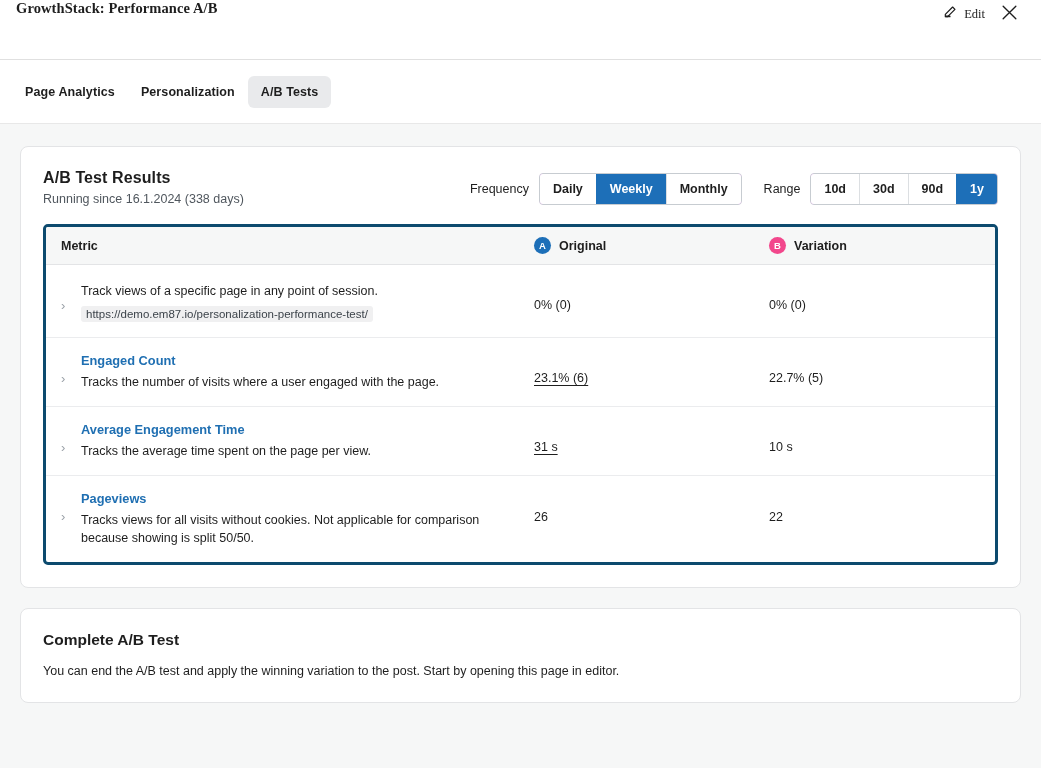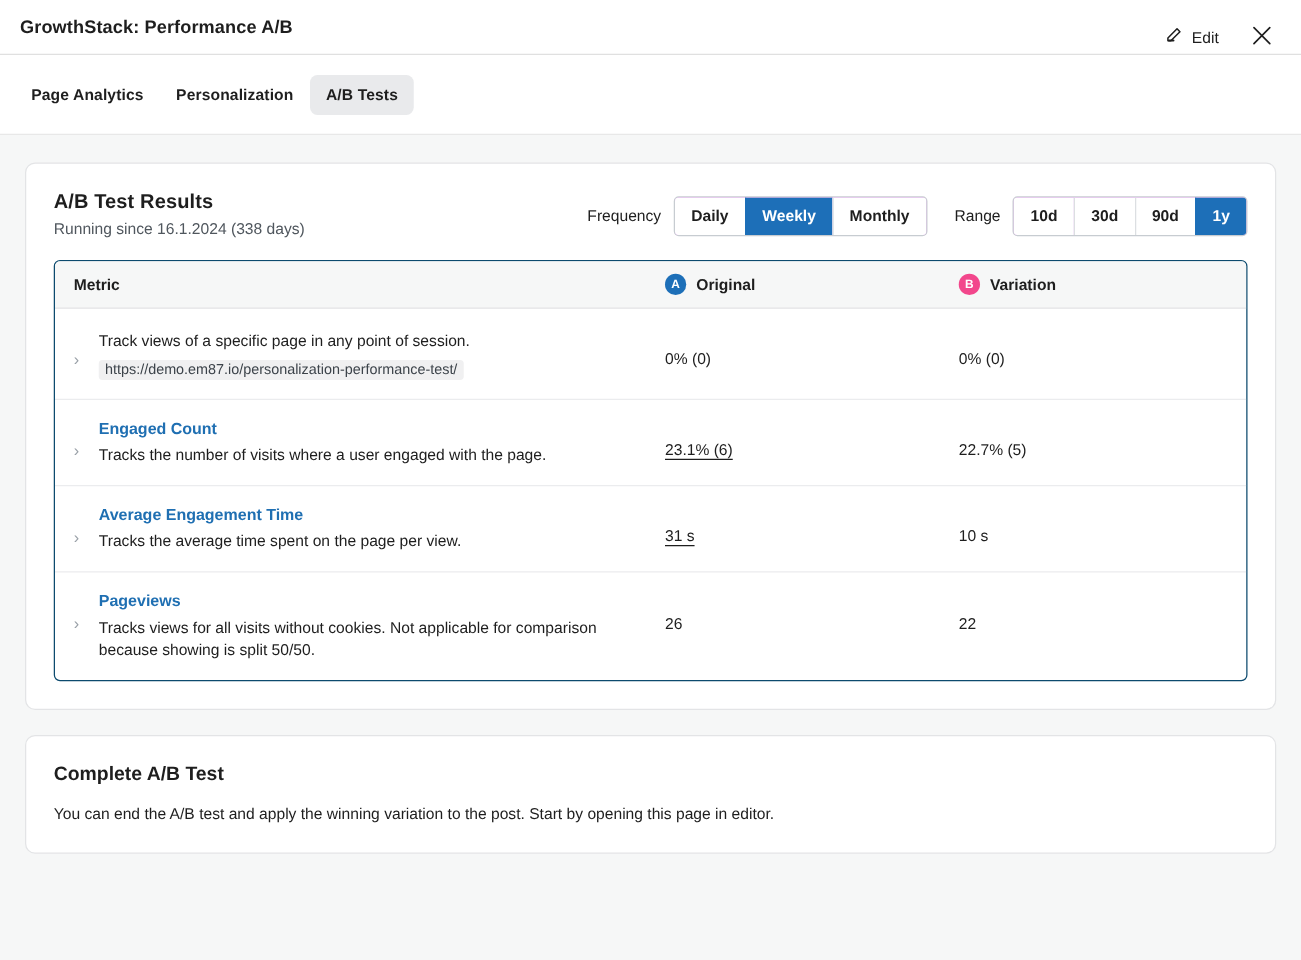--- a/index.html
+++ b/index.html
@@ -8,35 +8,36 @@
     height: 768px;
     font-family: "Liberation Sans", sans-serif;
     background: #f6f7f7;
     color: #1e1e1e;
     -webkit-font-smoothing: antialiased;
   }
   .app { width: 1041px; height: 768px; display: flex; flex-direction: column; overflow: hidden; }
 
   
   .topbar {
-    height: 44px;
+    height: 60px;
     background: #ffffff;
     border-bottom: 1px solid #e0e0e0;
     display: flex;
-    align-items: center;
+    align-items: flex-start;
     padding: 0 18px 0 16px;
     flex: 0 0 auto;
+    font-family: Liberation Serif, serif;
   }
   .topbar-title {
     font-size: 14.5px;
     font-weight: 700;
     color: #1e1e1e;
     letter-spacing: .1px;
   }
-  .topbar-actions { margin-left: auto; display: flex; align-items: center; gap: 18px; margin-top: 16px; }
+  .topbar-actions { margin-left: auto; display: flex; align-items: center; gap: 8px; }
   .edit-btn {
     display: flex; align-items: center; gap: 7px;
     font-size: 12.5px; color: #1e1e1e; cursor: pointer;
     background: none; border: 0; font-family: inherit; padding: 4px 2px;
   }
   .edit-btn .label { font-size: 12.5px; }
   .close-btn {
     width: 28px; height: 28px; display: flex; align-items: center; justify-content: center;
     cursor: pointer; background: none; border: 0; color: #1e1e1e;
   }
@@ -108,21 +109,21 @@
     padding: 7px 13px;
     cursor: pointer;
     line-height: 16px;
   }
   .seg button:first-child { border-left: 0; }
   .seg button.on { background: #1d6fb8; color: #ffffff; border-left-color: #1d6fb8; }
 
   
   .tbl {
     margin-top: 18px;
-    border: 1px solid #0c4a6e;
+    border: 3px solid #0c4a6e;
     border-radius: 5px;
     overflow: hidden;
   }
   .tbl-head {
     display: flex;
     background: #f6f7f7;
     border-bottom: 1px solid #e3e4e6;
     padding: 10px 0;
   }
   .tbl-head .th {

